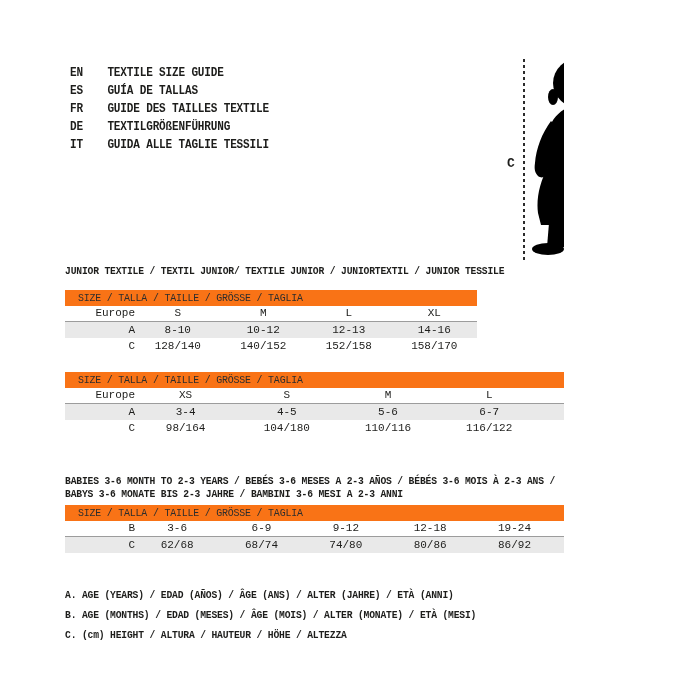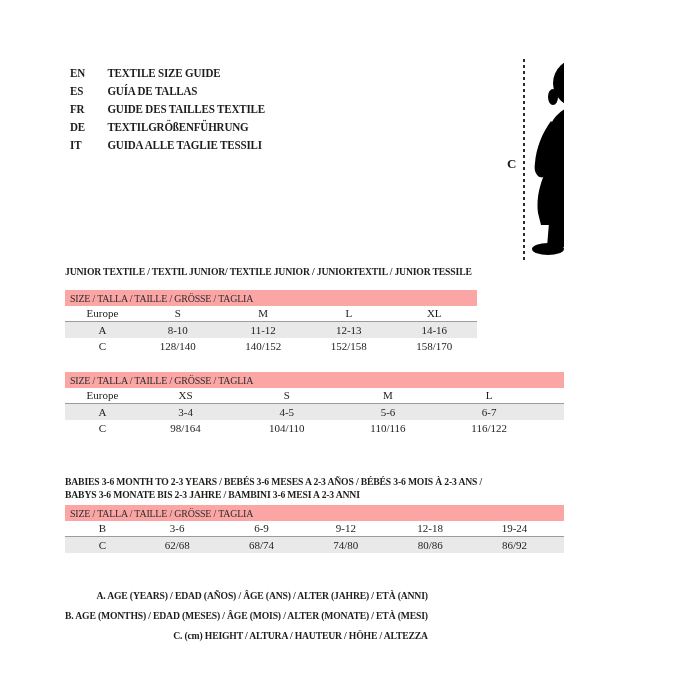--- a/index.html
+++ b/index.html
@@ -1,18 +1,18 @@
 <!DOCTYPE html>
 <html><head>
 <meta charset="utf-8">
 <style>
   html,body { margin:0; padding:0; background:#ffffff; }
   .page {
     position:relative; width:564px; height:700px; background:#ffffff;
-    font-family:Liberation Serif, serif; color:#1d1d1b; overflow:hidden;
+    font-family:Liberation Mono, monospace; color:#1d1d1b; overflow:hidden;
   }
 
   
   .lang-block { position:absolute; left:70px; top:64px; }
   .lang-row { line-height:18px; font-size:13px; font-weight:bold; letter-spacing:-0.2px;
               white-space:nowrap; transform:scaleX(0.85); transform-origin:0 0; }
   .lang-code { display:inline-block; width:44px; }
 
   
   .figure { position:absolute; left:500px; top:55px; width:145px; height:215px; }
@@ -25,35 +25,35 @@
   .size-table { position:absolute; left:65px; }
   .t1 { top:265px; width:412px; }
   .t2 { top:372px; width:576px; }
   .t3 { top:475px; width:576px; }
 
   .table-title { font-size:11px; font-weight:bold; letter-spacing:-0.2px; line-height:13px;
                  margin-bottom:12px; white-space:nowrap; }
   .table-title span { display:block; transform:scaleX(0.88); transform-origin:0 50%; }
   .t3 .table-title { margin-bottom:4px; }
 
-  .thead { height:16px; line-height:16px; background:#fca5a5; font-size:11px;
-           color:#2d2d2d; padding-left:5px; white-space:nowrap; }
+  .thead { height:16px; line-height:16px; background:#f97316; font-size:11px;
+           color:#2d2d2d; padding-left:13px; white-space:nowrap; }
   .thead-text { display:inline-block; transform:scaleX(0.9); transform-origin:0 50%; letter-spacing:-0.2px; }
 
   .trow { display:grid; height:16px; line-height:16px; font-size:11px; }
   .trow.first { height:15px; line-height:15px; border-bottom:1px solid #9c9c9c; }
   .trow.shaded { background:#e9e9e9; }
   .t1 .trow { grid-template-columns:70px repeat(4,1fr); }
   .t2 .trow { grid-template-columns:70px repeat(5,1fr); }
   .t3 .trow { grid-template-columns:70px repeat(6,1fr); }
   .tcell { text-align:center; white-space:nowrap; }
-  .tcell.rlabel { text-align:center; padding-left:5px; }
+  .tcell.rlabel { text-align:right; padding-left:5px; }
 
   
-  .notes { position:absolute; left:65px; top:585px;text-align:right; }
+  .notes { position:absolute; left:65px; top:585px; }
   .note-line { font-size:11px; font-weight:bold; line-height:20px; letter-spacing:-0.2px;
                white-space:nowrap; transform:scaleX(0.88); transform-origin:0 0; }
 </style>
 </head>
 <body>
 
 <div class="page">
 
   <section class="lang-block">
     <div class="lang-row">
@@ -103,21 +103,21 @@
     <div class="trow first">
       <span class="tcell rlabel">Europe</span>
       <span class="tcell">S</span>
       <span class="tcell">M</span>
       <span class="tcell">L</span>
       <span class="tcell">XL</span>
     </div>
     <div class="trow shaded">
       <span class="tcell rlabel">A</span>
       <span class="tcell">8-10</span>
-      <span class="tcell">11-12</span>
+      <span class="tcell">10-12</span>
       <span class="tcell">12-13</span>
       <span class="tcell">14-16</span>
     </div>
     <div class="trow">
       <span class="tcell rlabel">C</span>
       <span class="tcell">128/140</span>
       <span class="tcell">140/152</span>
       <span class="tcell">152/158</span>
       <span class="tcell">158/170</span>
     </div>
@@ -139,21 +139,21 @@
       <span class="tcell rlabel">A</span>
       <span class="tcell">3-4</span>
       <span class="tcell">4-5</span>
       <span class="tcell">5-6</span>
       <span class="tcell">6-7</span>
       <span class="tcell">7-8</span>
     </div>
     <div class="trow">
       <span class="tcell rlabel">C</span>
       <span class="tcell">98/164</span>
-      <span class="tcell">104/110</span>
+      <span class="tcell">104/180</span>
       <span class="tcell">110/116</span>
       <span class="tcell">116/122</span>
       <span class="tcell">122/128</span>
     </div>
   </section>
 
   <section class="size-table t3">
     <div class="table-title">
       <span>BABIES 3-6 MONTH TO 2-3 YEARS / BEBÉS 3-6 MESES A 2-3 AÑOS / BÉBÉS 3-6 MOIS À 2-3 ANS /</span>
       <span>BABYS 3-6 MONATE BIS 2-3 JAHRE / BAMBINI 3-6 MESI A 2-3 ANNI</span>

